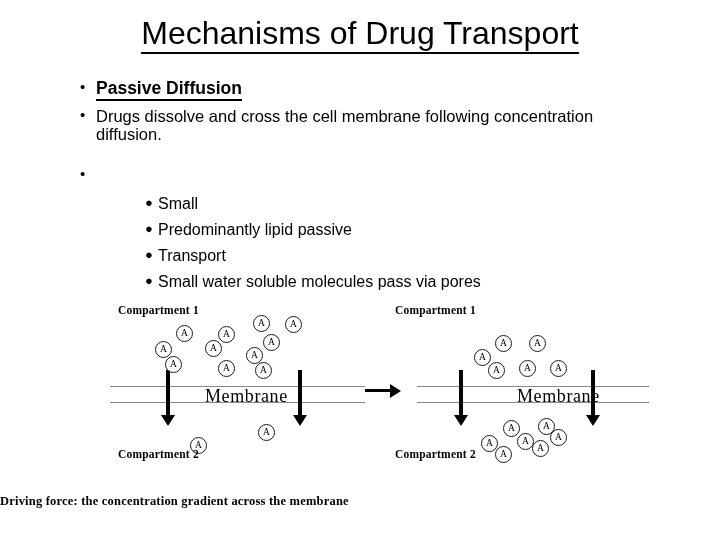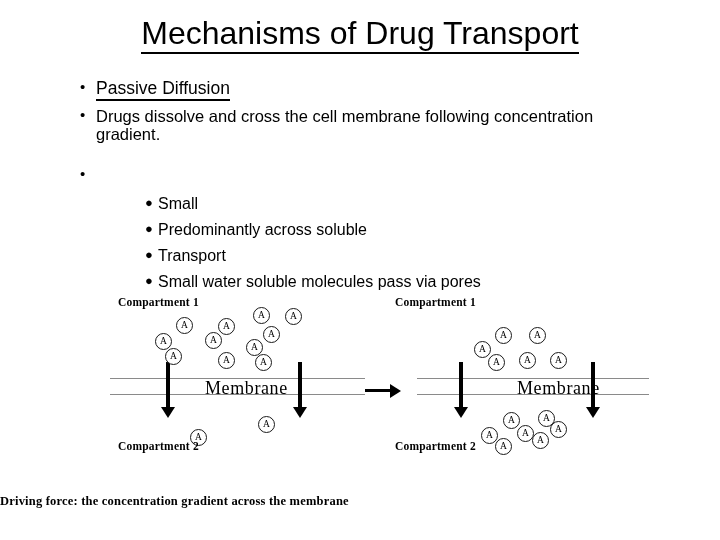--- a/index.html
+++ b/index.html
@@ -55,21 +55,21 @@
     width: 16px;
     flex: 0 0 16px;
     text-align: left;
     font-size: 15px;
     line-height: 1.12;
   }
   .bullet-text {
     display: block;
   }
   .u-bold {
-    font-weight: normal;
+    font-weight: bold;
     border-bottom: 2px solid #000;
     display: inline-block;
     padding-bottom: 0px;
     font-size: 17.5px;
   }
 
   #b1 { left: 80px;  top: 79px;  width: 600px; }
   #b2 { left: 80px;  top: 107px; width: 560px; }
   #b3 { left: 80px;  top: 166px; width: 600px; }
 
@@ -93,21 +93,21 @@
   #s4 { left: 145px; top: 273px; }
 
   
   #diagram {
     position: absolute;
     left: 0;
     top: 290px;
     width: 720px;
     height: 250px;
   }
-  .panel { position: absolute; top: 0; height: 220px; }
+  .panel { position: absolute; top: 8px; height: 220px; }
   #panel-left  { left: 110px; width: 255px; }
   #panel-right { left: 395px; width: 260px; }
 
   .comp-label {
     position: absolute;
     font-family: "Liberation Serif", serif;
     font-weight: bold;
     font-size: 11.5px;
     white-space: nowrap;
     letter-spacing: 0.2px;
@@ -208,34 +208,34 @@
 
   <div class="bullet-row" id="b1">
     <span class="bullet-mark">•</span>
     <span class="bullet-text">
       <span class="u-bold">Passive Diffusion</span>
     </span>
   </div>
 
   <div class="bullet-row" id="b2">
     <span class="bullet-mark">•</span>
-    <span class="bullet-text">Drugs dissolve and cross the  cell membrane following concentration gradient.</span>
+    <span class="bullet-text">Drugs dissolve and cross the  cell membrane following concentration diffusion.</span>
   </div>
 
   <div class="bullet-row" id="b3">
     <span class="bullet-mark">•</span>
   </div>
 
   <div class="sub-row" id="s1">
     <span class="sub-mark">●</span>
     <span class="bullet-text">Small</span>
   </div>
   <div class="sub-row" id="s2">
     <span class="sub-mark">●</span>
-    <span class="bullet-text">Predominantly across soluble</span>
+    <span class="bullet-text">Predominantly lipid passive</span>
   </div>
   <div class="sub-row" id="s3">
     <span class="sub-mark">●</span>
     <span class="bullet-text">Transport</span>
   </div>
   <div class="sub-row" id="s4">
     <span class="sub-mark">●</span>
     <span class="bullet-text">Small water soluble molecules pass via pores</span>
   </div>
 

